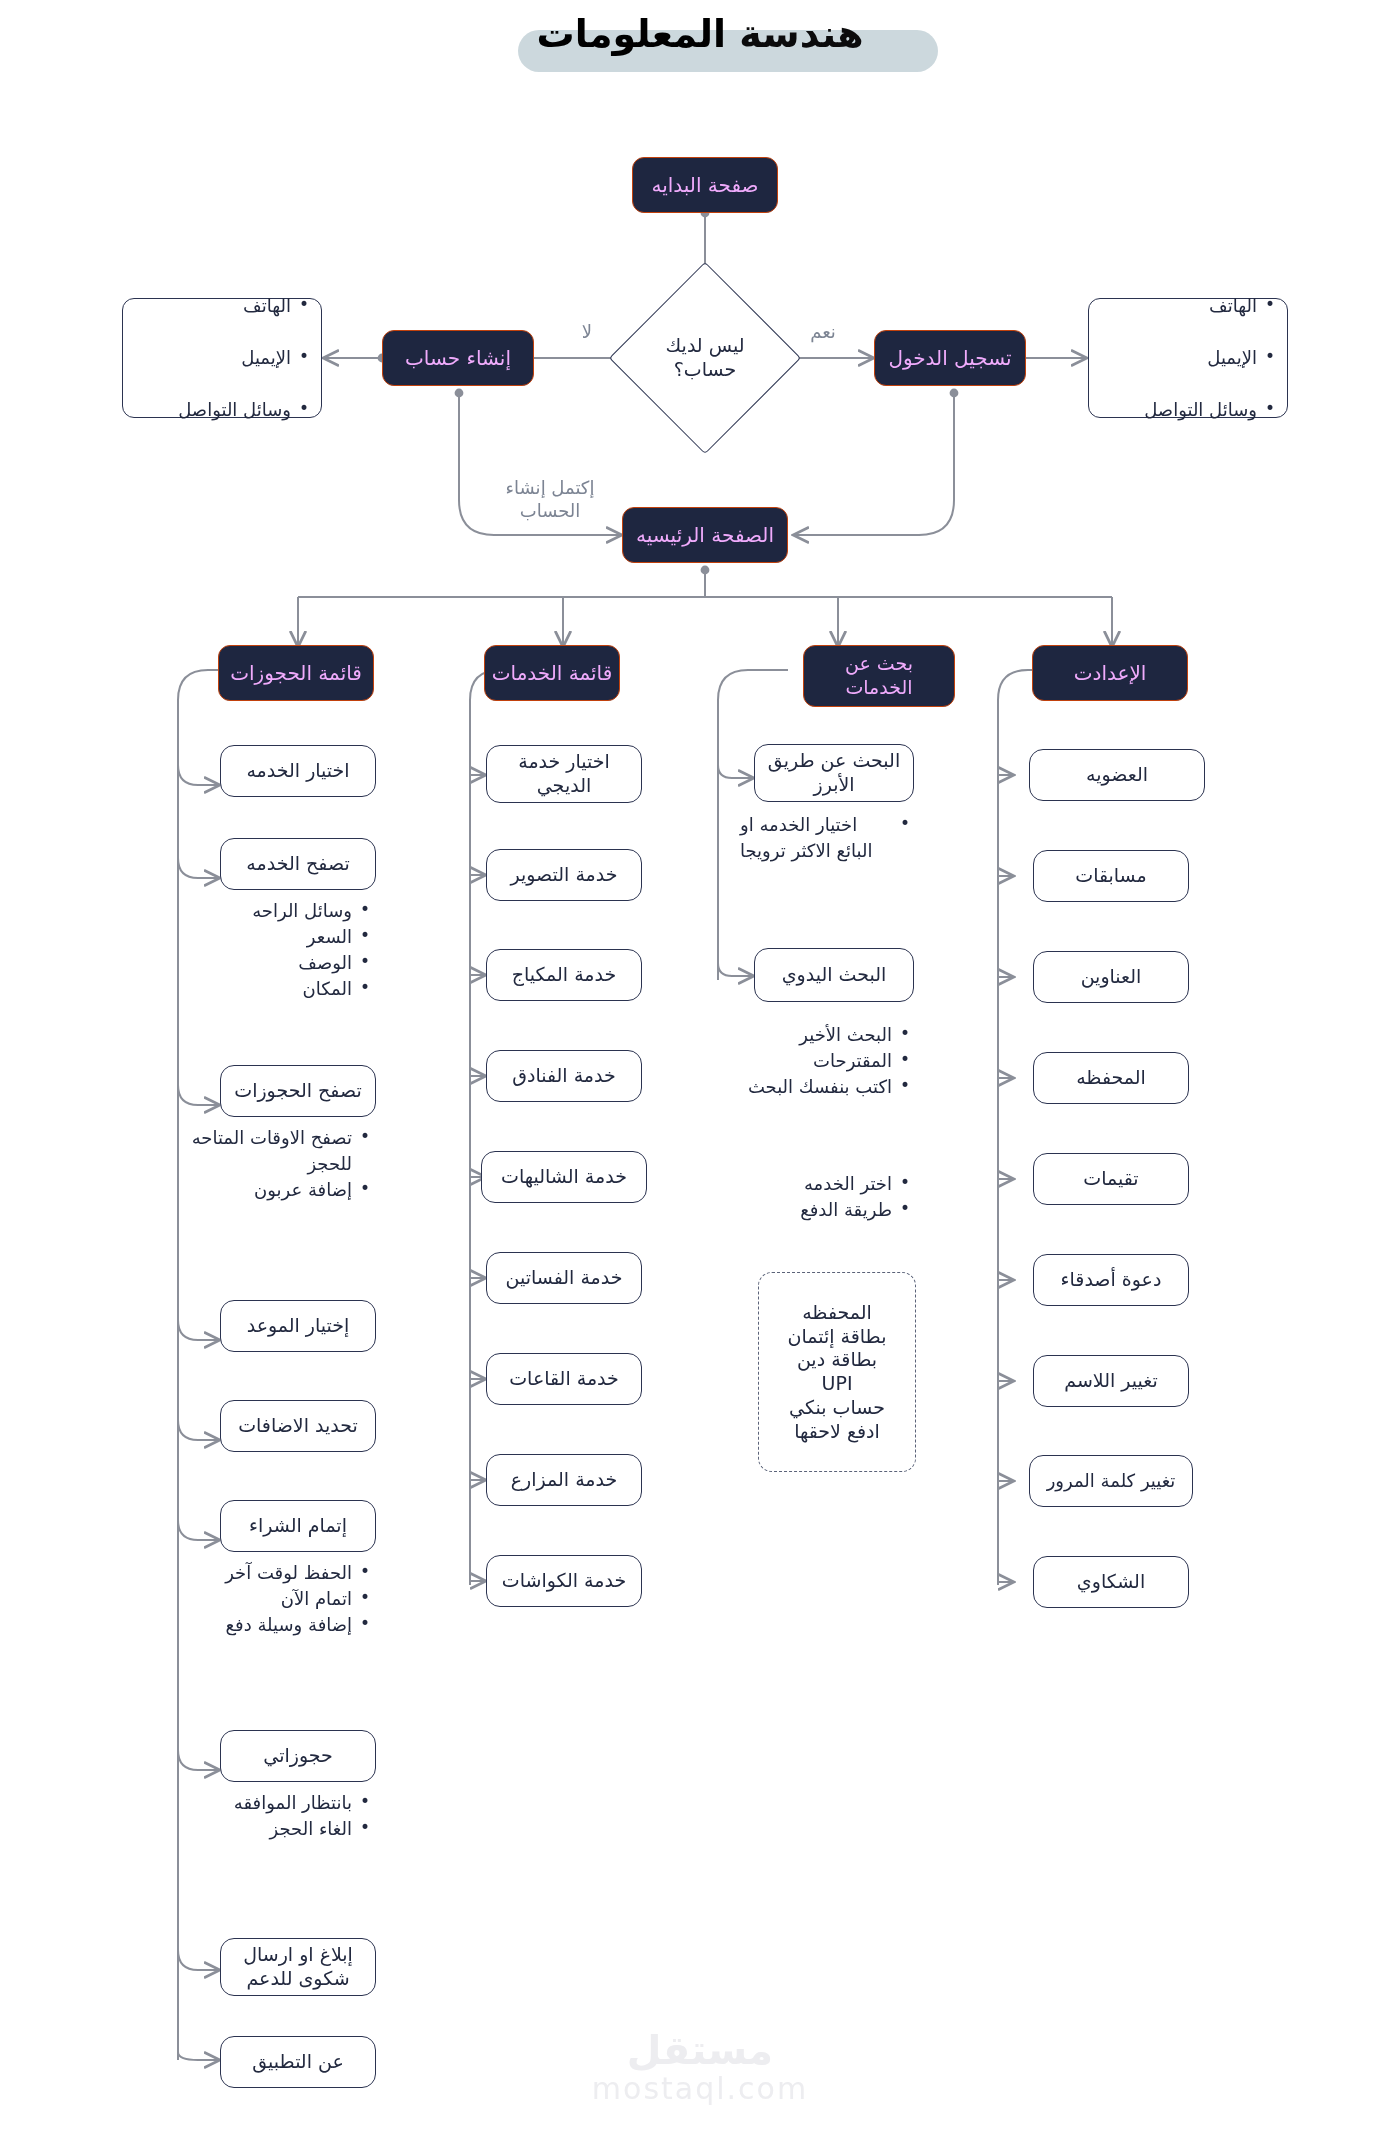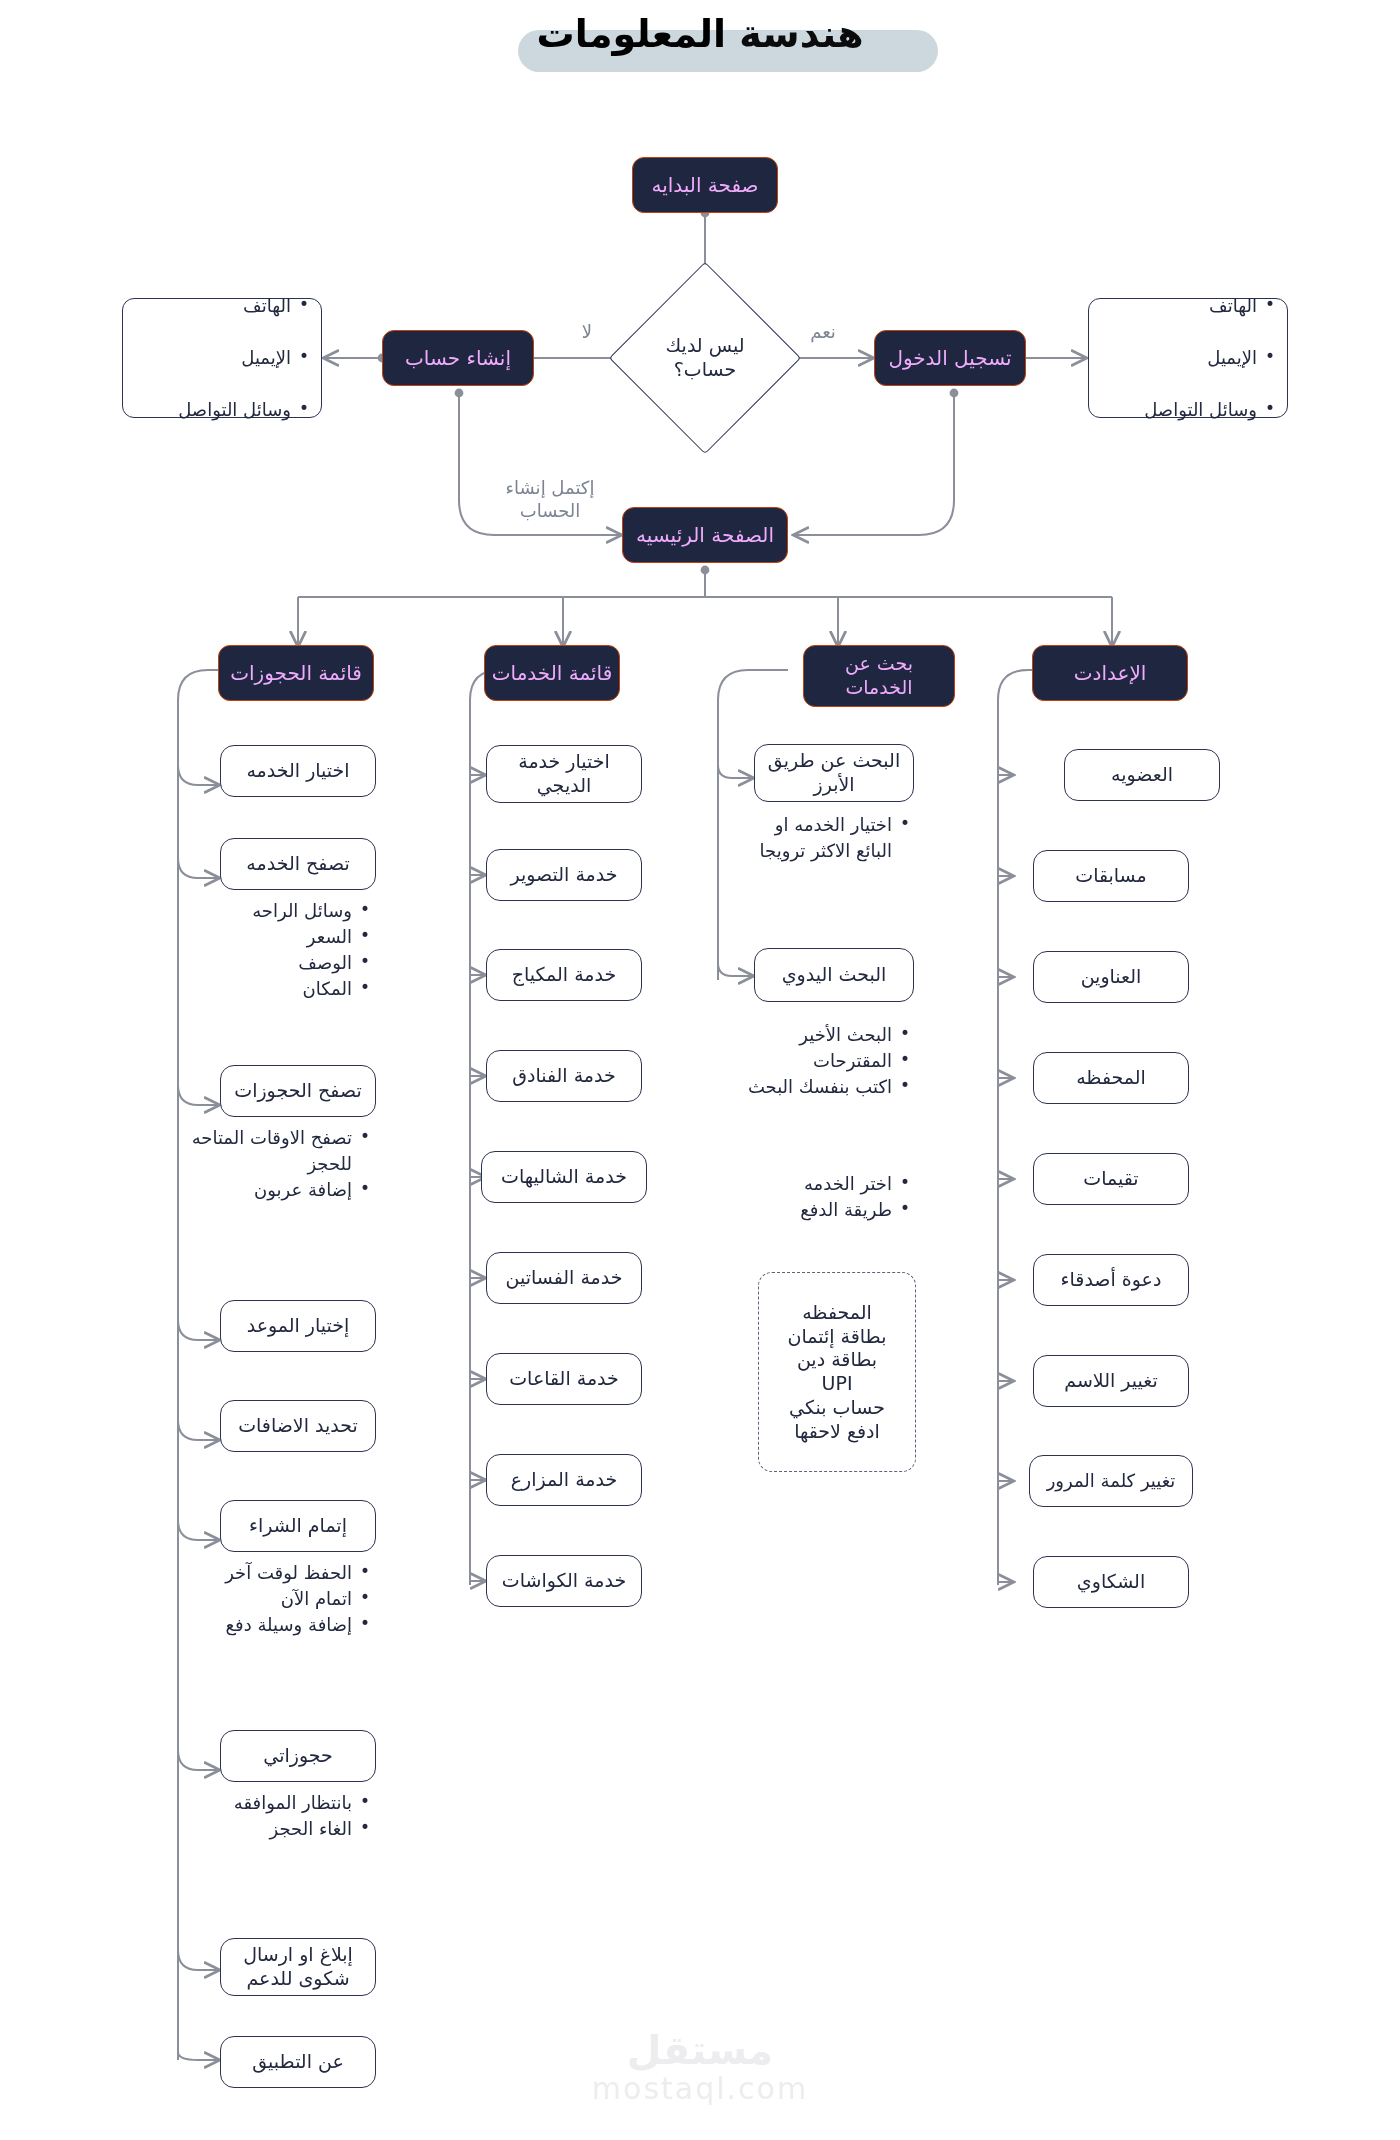--- a/index.html
+++ b/index.html
@@ -346,21 +346,21 @@
   <div class="node light small" style="left:486px; top:949px; width:156px; height:52px;">خدمة المكياج</div>
   <div class="node light small" style="left:486px; top:1050px; width:156px; height:52px;">خدمة الفنادق</div>
   <div class="node light small" style="left:481px; top:1151px; width:166px; height:52px;">خدمة الشاليهات</div>
   <div class="node light small" style="left:486px; top:1252px; width:156px; height:52px;">خدمة الفساتين</div>
   <div class="node light small" style="left:486px; top:1353px; width:156px; height:52px;">خدمة القاعات</div>
   <div class="node light small" style="left:486px; top:1454px; width:156px; height:52px;">خدمة المزارع</div>
   <div class="node light small" style="left:486px; top:1555px; width:156px; height:52px;">خدمة الكواشات</div>
 
   <div class="node light small" style="left:754px; top:744px; width:160px; height:58px;">البحث عن طريق
 الأبرز</div>
-  <div class="bullets" style="left:740px; top:812px; width:182px; text-align:right;">
+  <div class="bullets" style="left:740px; top:812px; width:182px; text-align:left;">
     <ul>
       <li>اختيار الخدمه او البائع الاكثر ترويجا</li>
     </ul>
   </div>
 
   <div class="node light small" style="left:754px; top:948px; width:160px; height:54px;">البحث اليدوي</div>
   <div class="bullets" style="left:738px; top:1022px; width:184px;">
     <ul>
       <li>البحث الأخير</li>
       <li>المقترحات</li>
@@ -375,21 +375,21 @@
     </ul>
   </div>
 
   <div class="node dashed" style="left:758px; top:1272px; width:158px; height:200px; padding:14px 10px;">المحفظه
 بطاقة إئتمان
 بطاقة دين
 UPI
 حساب بنكي
 ادفع لاحقها</div>
 
-  <div class="node light small" style="left:1064px; top:749px; width:156px; height:52px;">العضويه</div>
+  <div class="node light small" style="left:1029px; top:749px; width:176px; height:52px;">العضويه</div>
   <div class="node light small" style="left:1033px; top:850px; width:156px; height:52px;">مسابقات</div>
   <div class="node light small" style="left:1033px; top:951px; width:156px; height:52px;">العناوين</div>
   <div class="node light small" style="left:1033px; top:1052px; width:156px; height:52px;">المحفظه</div>
   <div class="node light small" style="left:1033px; top:1153px; width:156px; height:52px;">تقيمات</div>
   <div class="node light small" style="left:1033px; top:1254px; width:156px; height:52px;">دعوة أصدقاء</div>
   <div class="node light small" style="left:1033px; top:1355px; width:156px; height:52px;">تغيير اللاسم</div>
   <div class="node light small" style="left:1029px; top:1455px; width:164px; height:52px; font-size:18px;">تغيير كلمة المرور</div>
   <div class="node light small" style="left:1033px; top:1556px; width:156px; height:52px;">الشكاوي</div>
 
   <div id="watermark">

